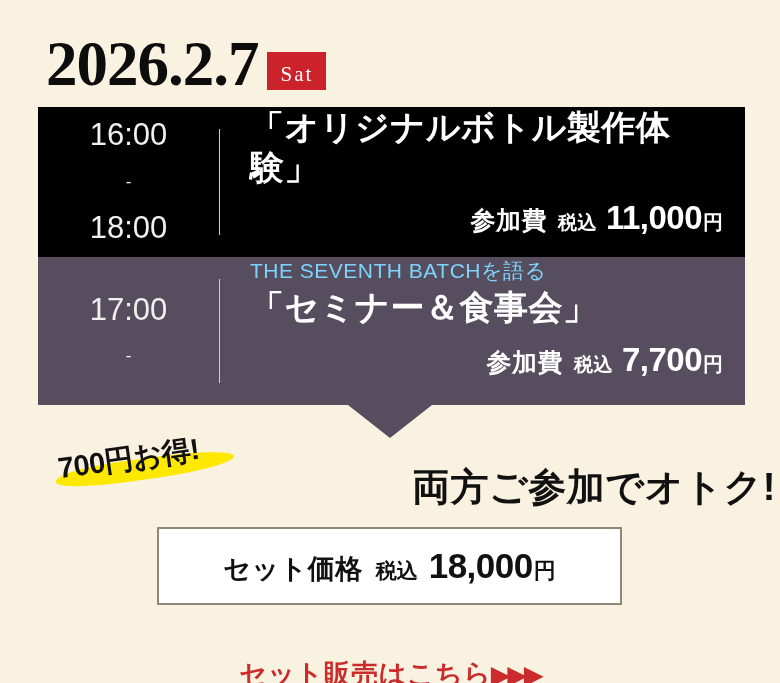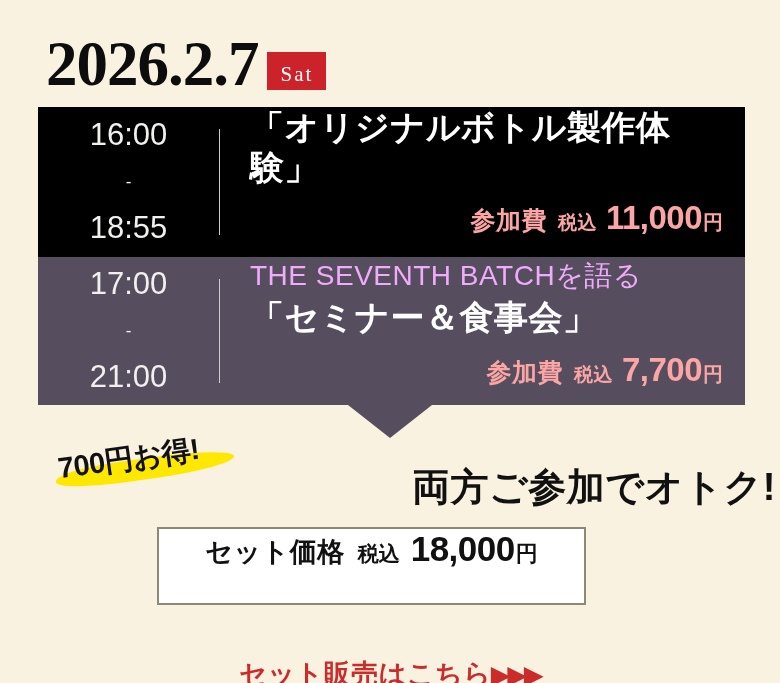--- a/index.html
+++ b/index.html
@@ -100,40 +100,40 @@
   .info-cell {
     flex: 1 1 auto;
     display: flex;
     flex-direction: column;
     justify-content: flex-start;
     padding: 0 22px 0 30px;
     color: #ffffff;
   }
 
   .event-sub {
-    font-size: 28px;
+    font-size: 21px;
     font-weight: 500;
     letter-spacing: 0.5px;
-    color: #f0abfc;
+    color: #7dd3fc;
     margin-bottom: 2px;
   }
   .event-title {
     font-size: 34px;
     font-weight: 700;
     letter-spacing: 0.5px;
     line-height: 1.18;
     color: #ffffff;
   }
 
   .price-line {
     display: flex;
     align-items: baseline;
     justify-content: flex-end;
     margin-top: 12px;
-    color: #fca5a5;
+    color: #ffffff;
     white-space: nowrap;
   }
   .row-2 .price-line { margin-top: 14px; }
   .price-label {
     font-size: 25px;
     font-weight: 700;
     letter-spacing: 0.5px;
   }
   .price-tax {
     font-size: 19px;
@@ -205,27 +205,27 @@
     font-weight: 700;
     color: #111111;
     letter-spacing: 0.5px;
   }
 
   
   .set-box {
     position: absolute;
     left: 157px;
     top: 527px;
-    width: 429px;
+    width: 465px;
     height: 78px;
     background: #ffffff;
     border: 2px solid #8d8878;
     box-sizing: border-box;
     display: flex;
-    align-items: flex-start;
+    align-items: center;
     justify-content: center;
   }
   .set-inner {
     display: flex;
     align-items: baseline;
     color: #111111;
     white-space: nowrap;
   }
   .set-label {
     font-size: 27px;
@@ -277,39 +277,38 @@
     <span class="date-text">2026.2.7</span>
     <span class="dow-badge">Sat</span>
   </div>
 
   <div class="schedule">
 
     <div class="row row-1">
       <div class="time-cell">
         <span class="time-val">16:00</span>
         <span class="time-dash">-</span>
-        <span class="time-val">18:55</span>
+        <span class="time-val">18:00</span>
       </div>
       <div class="divider"></div>
       <div class="info-cell">
         <div class="event-title">「オリジナルボトル製作体験」</div>
         <div class="price-line">
           <span class="price-label">参加費</span>
           <span class="price-tax">税込</span>
           <span class="price-amount">11,000</span>
           <span class="price-yen">円</span>
         </div>
       </div>
     </div>
 
     <div class="row row-2">
       <div class="time-cell">
         <span class="time-val">17:00</span>
         <span class="time-dash">-</span>
-        <span class="time-val">21:00</span>
       </div>
       <div class="divider"></div>
       <div class="info-cell">
         <div class="event-sub">THE SEVENTH BATCHを語る</div>
         <div class="event-title">「セミナー＆食事会」</div>
         <div class="price-line">
           <span class="price-label">参加費</span>
           <span class="price-tax">税込</span>
           <span class="price-amount">7,700</span>
           <span class="price-yen">円</span>

